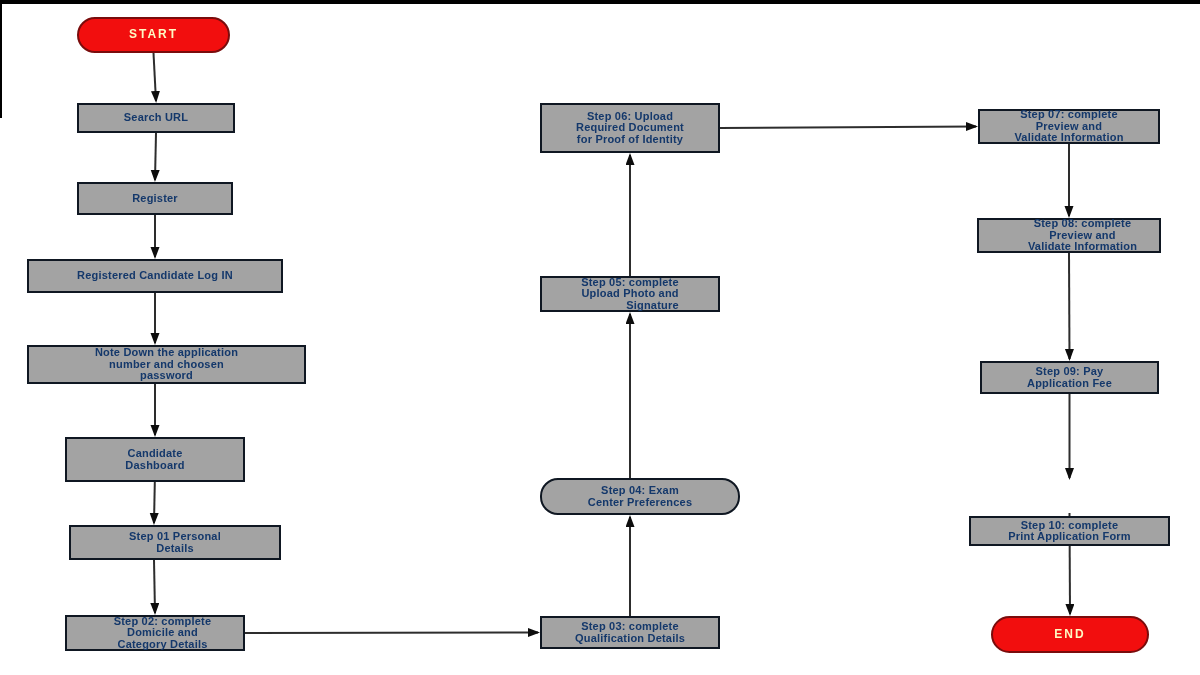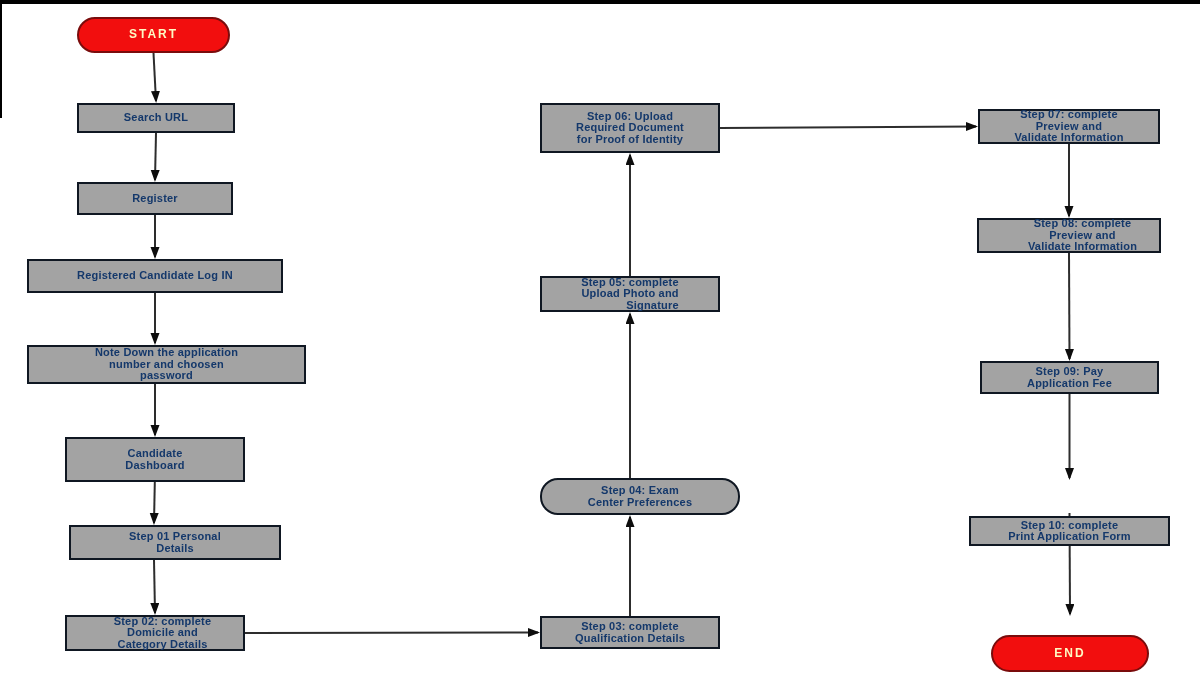--- a/index.html
+++ b/index.html
@@ -120,15 +120,15 @@
       <div class="node process" style="left: 978px; top: 109px; width: 182px; height: 35px;">Step 07:  complete
 Preview and
 Validate Information</div>
       <div class="node process" style="left: 977px; top: 218px; width: 184px; height: 35px; padding-left: 27px;">Step 08:  complete
 Preview and
 Validate Information</div>
       <div class="node process" style="left: 980px; top: 361px; width: 179px; height: 33px;">Step 09:  Pay
 Application Fee</div>
       <div class="node process" style="left: 969px; top: 480px; width: 201px; height: 30px; margin-top: 36px;">Step 10:  complete
 Print Application Form</div>
-      <div class="node terminal" style="left: 991px; top: 616px; width: 158px; height: 37px; margin-top: 19px;">END</div>
+      <div class="node terminal" style="left: 991px; top: 616px; width: 158px; height: 37px;">END</div>
     </div>
 </div>
 
 </body></html>

